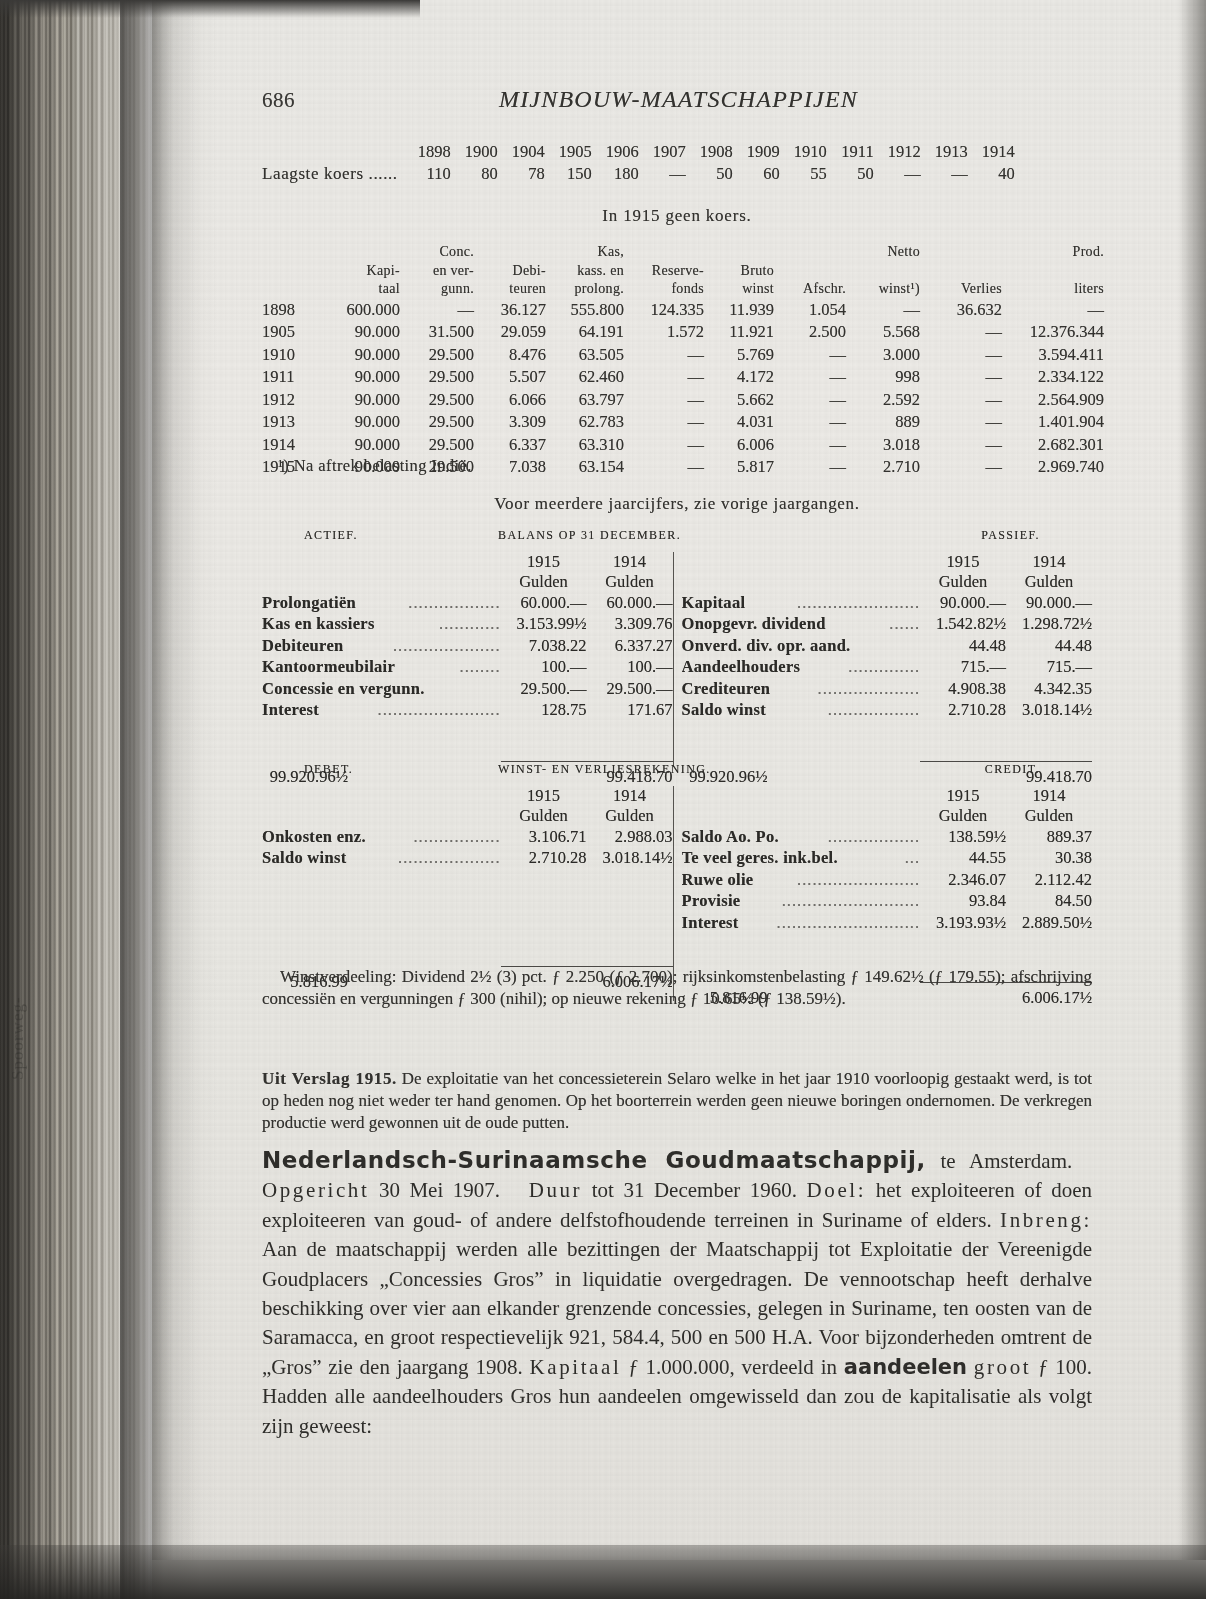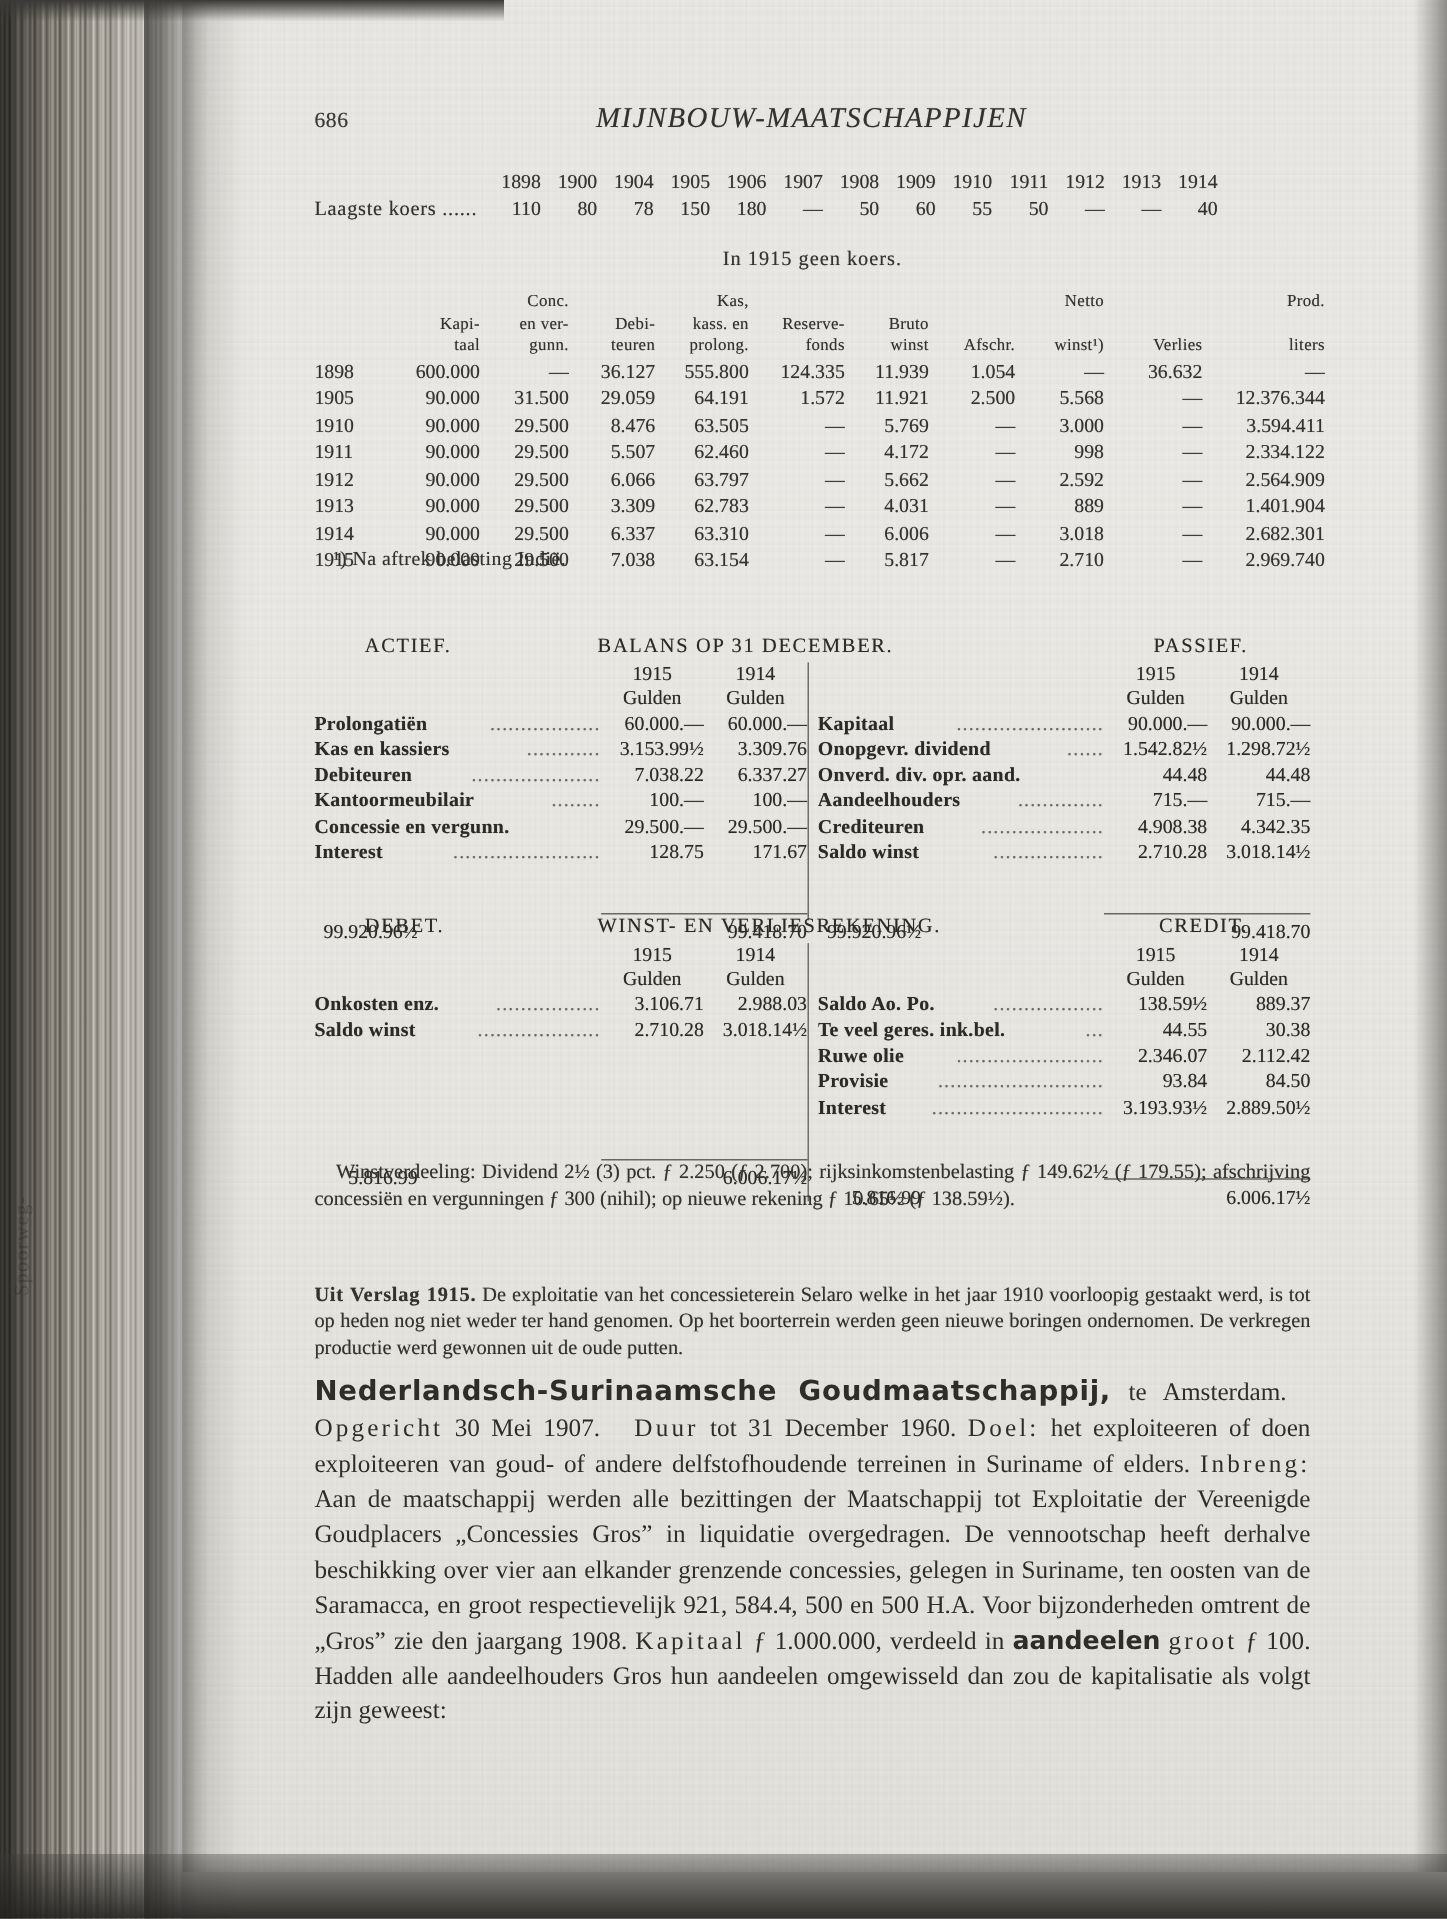--- a/index.html
+++ b/index.html
@@ -105,21 +105,21 @@
 
   
   #runhead-row {
     position: absolute;
     left: 262px; top: 86px;
     width: 830px;
     display: flex;
     align-items: baseline;
   }
   #folio {
-    font-size: 18px;
+    font-size: 21px;
     letter-spacing: 0.5px;
     color: #3a3936;
   }
   #runtitle {
     flex: 1;
     text-align: center;
     font-style: italic;
     font-size: 24px;
     letter-spacing: 1.2px;
     color: #33322f;
@@ -199,21 +199,21 @@
     letter-spacing: 0.7px;
     color: #33322f;
   }
 
   
   .acct-block { position: absolute; font-size: 16.5px; color: #33322f; }
   .acct-head {
     position: relative;
     height: 24px;
     letter-spacing: 1.4px;
-    font-size: 17px;
+    font-size: 12px;
   }
   .acct-head .left-cap { position: absolute; left: 42px; }
   .acct-head .center-cap { position: absolute; left: 236px; }
   .acct-head .right-cap { position: absolute; right: 52px; }
 
   .acct-body {
     position: relative;
     display: flex;
   }
   .acct-side {
@@ -504,20 +504,21 @@
           <td class="ink">—</td>
           <td class="ink">2.710</td>
           <td class="ink">—</td>
           <td class="ink">2.969.740</td>
         </tr>
       </tbody>
         </table>
     </div>
 
     <div id="footnote1" class="ink">¹) Na aftrek belasting Indië.</div>
+    <div id="meerdere" class="ink">Voor meerdere jaarcijfers, zie vorige jaargangen.</div>
 
     <div class="acct-block" style="left:262px; top:528px; width:830px;">
       <div class="acct-head ink">
         <span class="left-cap">ACTIEF.</span>
         <span class="center-cap">BALANS OP 31 DECEMBER.</span>
         <span class="right-cap">PASSIEF.</span>
       </div>
 
       <div class="acct-body">
 

